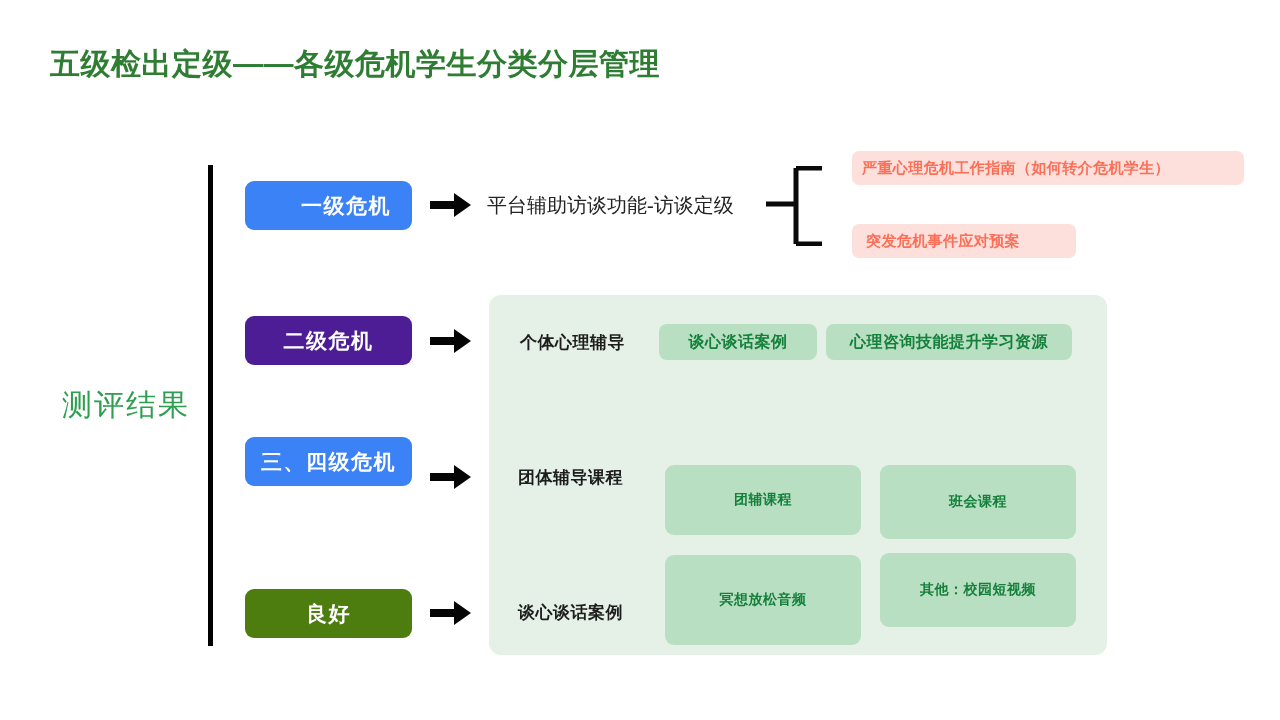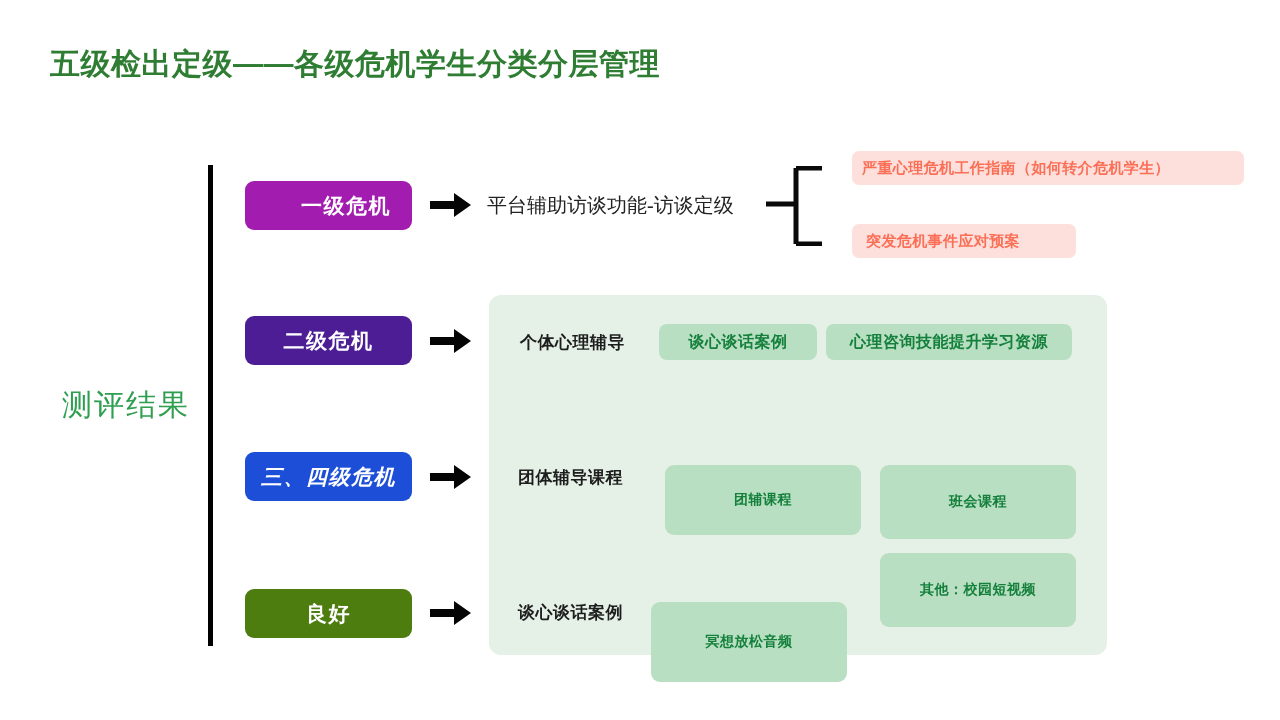--- a/index.html
+++ b/index.html
@@ -58,23 +58,23 @@
     border-radius: 9px;
     display: flex;
     align-items: center;
     justify-content: center;
     color: #ffffff;
     font-size: 21px;
     font-weight: bold;
     letter-spacing: 1.5px;
     box-sizing: border-box;
   }
-  .badge-1 { top: 181px; background: #a21caf; padding-left: 35px; }
+  .badge-1 { top: 181px; background: #3b82f6; padding-left: 35px; }
   .badge-2 { top: 316px; background: #4c1d95; }
-  .badge-3 { top: 452px; background: #1d4ed8; font-style: italic; }
+  .badge-3 { top: 437px; background: #3b82f6; }
   .badge-4 { top: 589px; background: #4d7c0f; }
 
   
   .arrow {
     position: absolute;
     left: 430px;
     width: 42px;
     height: 30px;
     display: flex;
     align-items: center;
@@ -181,21 +181,21 @@
     justify-content: center;
     color: #14803c;
     font-size: 14px;
     font-weight: bold;
     letter-spacing: 0.5px;
     white-space: nowrap;
     box-sizing: border-box;
   }
   .res-card-1 { left: 665px; top: 465px; width: 196px; height: 70px; }
   .res-card-2 { left: 880px; top: 465px; width: 196px; height: 74px; }
-  .res-card-3 { left: 651px; top: 555px; width: 196px; height: 80px; margin-top: 47px; }
+  .res-card-3 { left: 665px; top: 555px; width: 196px; height: 90px; }
   .res-card-4 { left: 880px; top: 553px; width: 196px; height: 74px; }
 </style>
 </head>
 <body>
 
 <div class="page-title">五级检出定级——各级危机学生分类分层管理</div>
 
 <div class="axis-label">测评结果</div>
 
 <div class="v-rule"></div>

